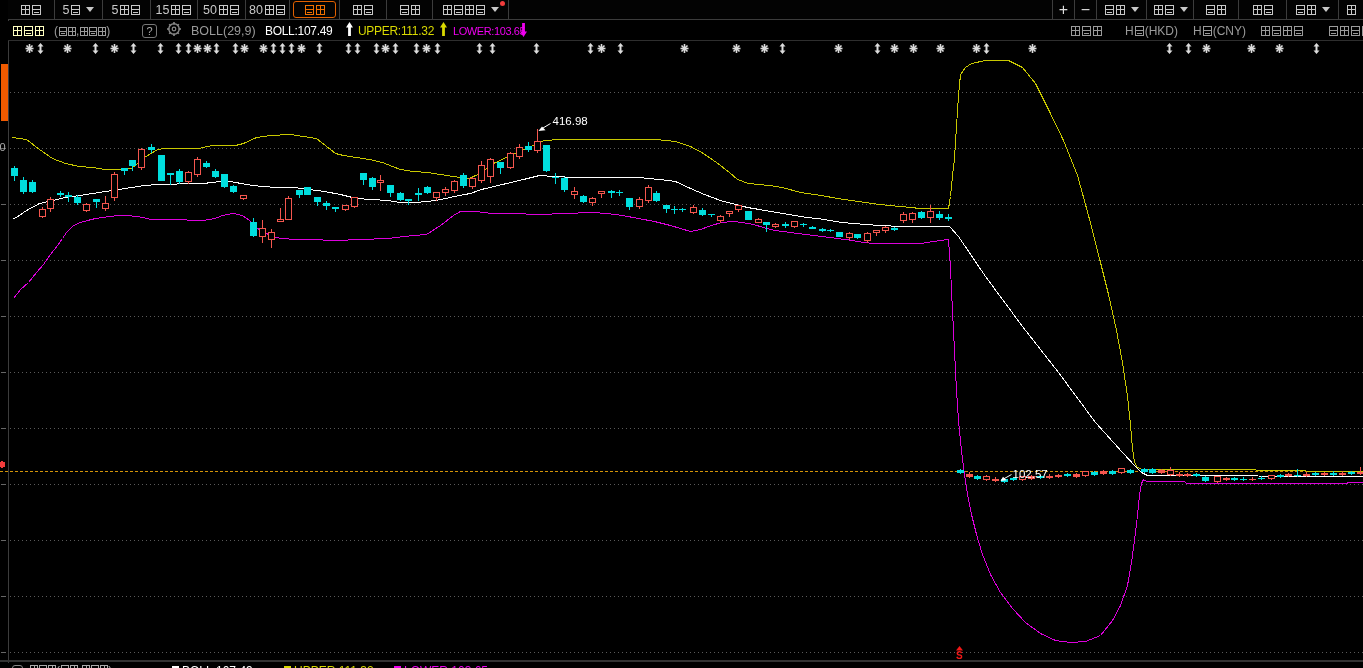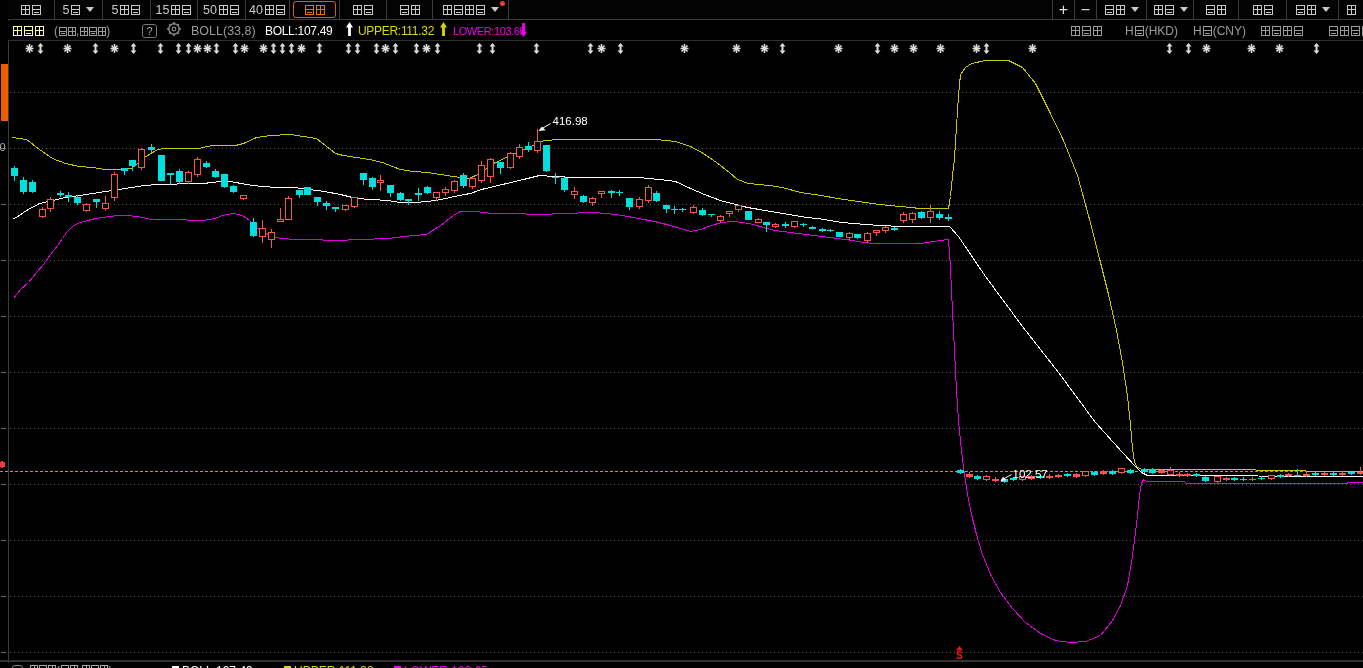--- a/index.html
+++ b/index.html
@@ -672,21 +672,21 @@
         <span class="num">15</span>
         <i class="g a" style="margin-left:2px"></i>
         <i class="g b"></i>
       </div>
  <div class="cell" style="width:48px">
         <span class="num">50</span>
         <i class="g a" style="margin-left:2px"></i>
         <i class="g b"></i>
       </div>
  <div class="cell" style="width:44px">
-        <span class="num">40</span>
+        <span class="num">80</span>
         <i class="g a" style="margin-left:2px"></i>
         <i class="g b"></i>
       </div>
  <div class="cell" style="width:50px;color:#f07000">
         <div id="selbox"></div>
         <i class="g b"></i>
         <i class="g a"></i>
       </div>
  <div class="cell" style="width:47px">
         <i class="g a"></i>
@@ -763,21 +763,21 @@
             <line x1="8" y1="12.6" x2="8" y2="15"></line>
             <line x1="1" y1="8" x2="3.4" y2="8"></line>
             <line x1="12.6" y1="8" x2="15" y2="8"></line>
             <line x1="3.2" y1="3.2" x2="4.8" y2="4.8"></line>
             <line x1="11.2" y1="11.2" x2="12.8" y2="12.8"></line>
             <line x1="3.2" y1="12.8" x2="4.8" y2="11.2"></line>
             <line x1="11.2" y1="4.8" x2="12.8" y2="3.2"></line>
           </g>
         </svg>
       </div>
- <div class="it" style="left:183px;color:#9a9a9a;font-size:12.5px">BOLL(33,8)</div>
+ <div class="it" style="left:183px;color:#9a9a9a;font-size:12.5px">BOLL(29,9)</div>
  <div class="it" style="left:257px;color:#fff;font-size:12px;letter-spacing:-0.3px">BOLL:107.49</div>
  <div class="it" style="left:336px">
         <svg width="11" height="16" viewBox="0 0 11 16">
           <path d="M5.5 1 L9 6.5 L6.9 6.5 L6.9 15 L4.1 15 L4.1 6.5 L2 6.5 Z" fill="#fff"></path>
         </svg>
       </div>
  <div class="it" style="left:350px;color:#d8d800;font-size:12px;letter-spacing:-0.3px">UPPER:111.32</div>
  <div class="it" style="left:430px">
         <svg width="11" height="16" viewBox="0 0 11 16">
           <path d="M5.5 1 L9 6.5 L6.9 6.5 L6.9 15 L4.1 15 L4.1 6.5 L2 6.5 Z" fill="#d8d800"></path>

